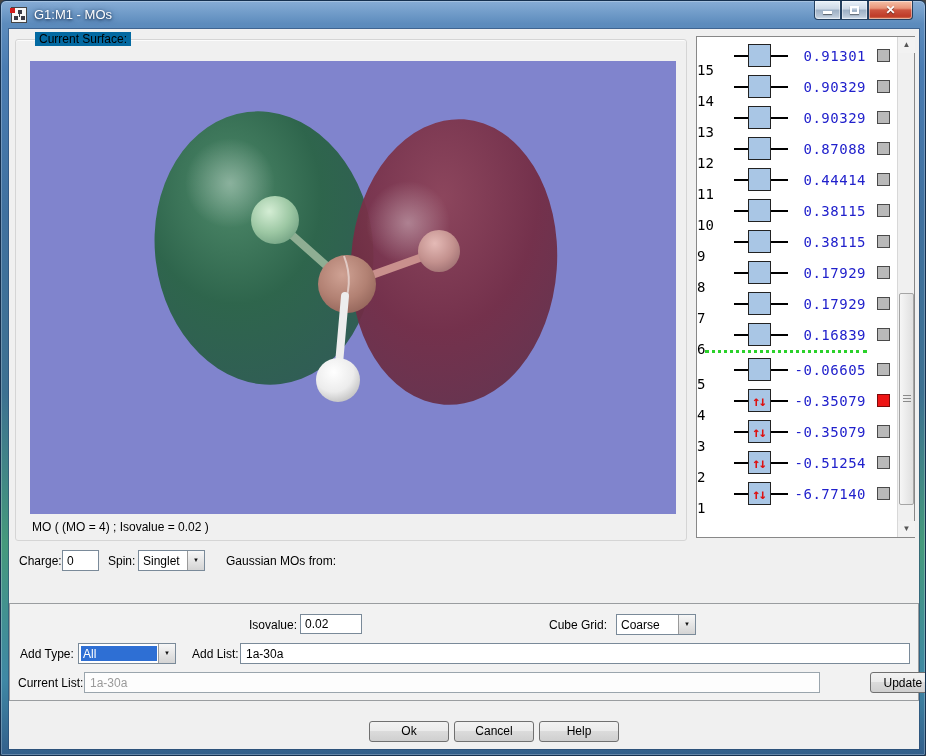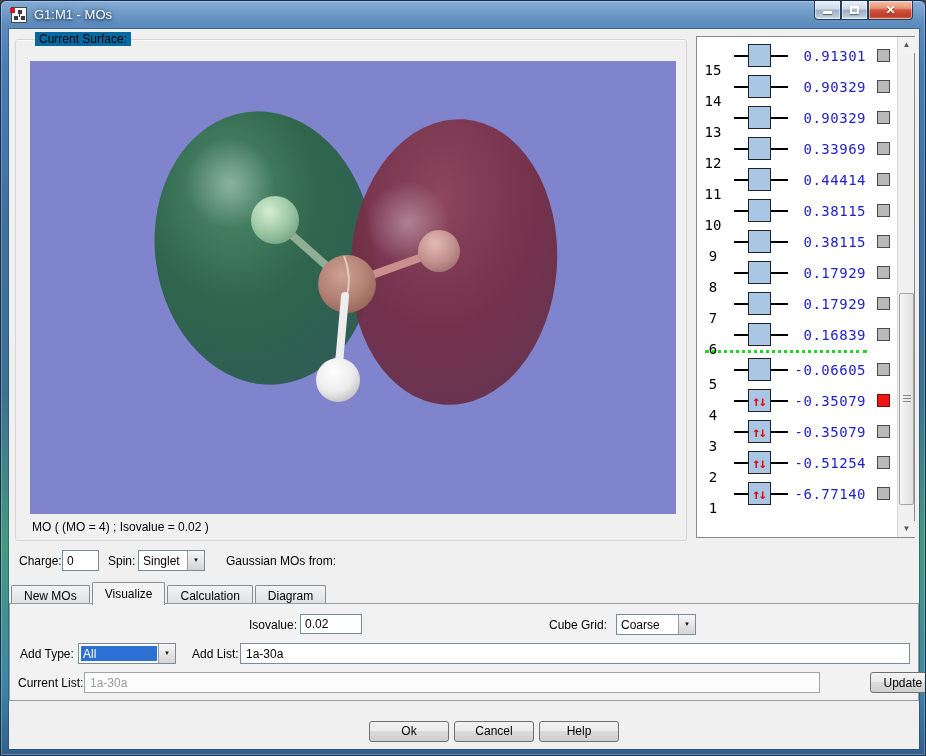--- a/index.html
+++ b/index.html
@@ -51,21 +51,21 @@
   .groupbox-label { position:absolute; left:19px; top:-8px; background:#0369a1; padding:0 4px; }
 
   .viewport { position:absolute; left:14px; top:21px; width:646px; height:453px; background:#8084cd; }
   .mo-caption { position:absolute; left:16px; top:480px; }
 
   
   .mo-panel { position:absolute; left:687px; top:7px; width:219px; height:502px;
     background:#fff; border:1px solid #888; }
   .mo-rows { position:absolute; left:0; top:3px; width:196px; }
   .mo-row { display:flex; align-items:center; height:31px; font-family:"DejaVu Sans Mono", monospace; font-size:14px; }
-  .mo-num { width:32px; text-align:center;margin-top:29px; }
+  .mo-num { width:32px; text-align:left;margin-top:29px; }
   .mo-line-l { width:14px; border-top:2px solid #000; margin-left:5px; }
   .mo-line-r { width:17px; border-top:2px solid #000; }
   .mo-box { width:23px; height:23px; background:#a9c6e5; border:1px solid #222;
     display:flex; align-items:center; justify-content:center; cursor:pointer;
     color:#dd1111; font-weight:bold; font-size:14px; letter-spacing:-2px; }
   .mo-box span { display:none; }
   .mo-box.occupied span { display:inline; transform:translateX(-1px); }
   .mo-energy { width:78px; text-align:right; color:#2121cc; letter-spacing:0.5px; }
   .mo-check { width:13px; height:13px; background:#b9b9b9; border:1px solid #4a4a4a;
     margin-left:11px; cursor:pointer; }
@@ -253,21 +253,21 @@
     <span class="mo-energy">0.90329</span>
     <span class="mo-check"></span>
   </div>
           <div class="mo-row">
     <span class="mo-num">12</span>
     <span class="mo-line-l"></span>
     <span class="mo-box">
       
     </span>
     <span class="mo-line-r"></span>
-    <span class="mo-energy">0.33969</span>
+    <span class="mo-energy">0.87088</span>
     <span class="mo-check"></span>
   </div>
           <div class="mo-row">
     <span class="mo-num">11</span>
     <span class="mo-line-l"></span>
     <span class="mo-box">
       
     </span>
     <span class="mo-line-r"></span>
     <span class="mo-energy">0.44414</span>
@@ -396,26 +396,20 @@
       <span class="lbl charge-label">Charge:</span>
       <input class="charge-input" value="0" style="">
       <span class="lbl spin-label">Spin:</span>
       <div class="combo spin-combo">
         <span class="combo-value">Singlet</span>
         <span class="combo-arrow">▼</span>
       </div>
       <span class="lbl source-label">Gaussian MOs from:</span>
     </div>
 
-    <div class="tabs">
-      <div class="tab">New MOs</div>
-      <div class="tab active">Visualize</div>
-      <div class="tab">Calculation</div>
-      <div class="tab">Diagram</div>
-    </div>
 
     <div class="tab-panel">
       <span class="tp-lbl iso-label">Isovalue:</span>
       <input class="iso-input" value="0.02" style="">
       <span class="tp-lbl cube-label">Cube Grid:</span>
       <div class="combo cube-combo">
         <span class="combo-value">Coarse</span>
         <span class="combo-arrow">▼</span>
       </div>
 

